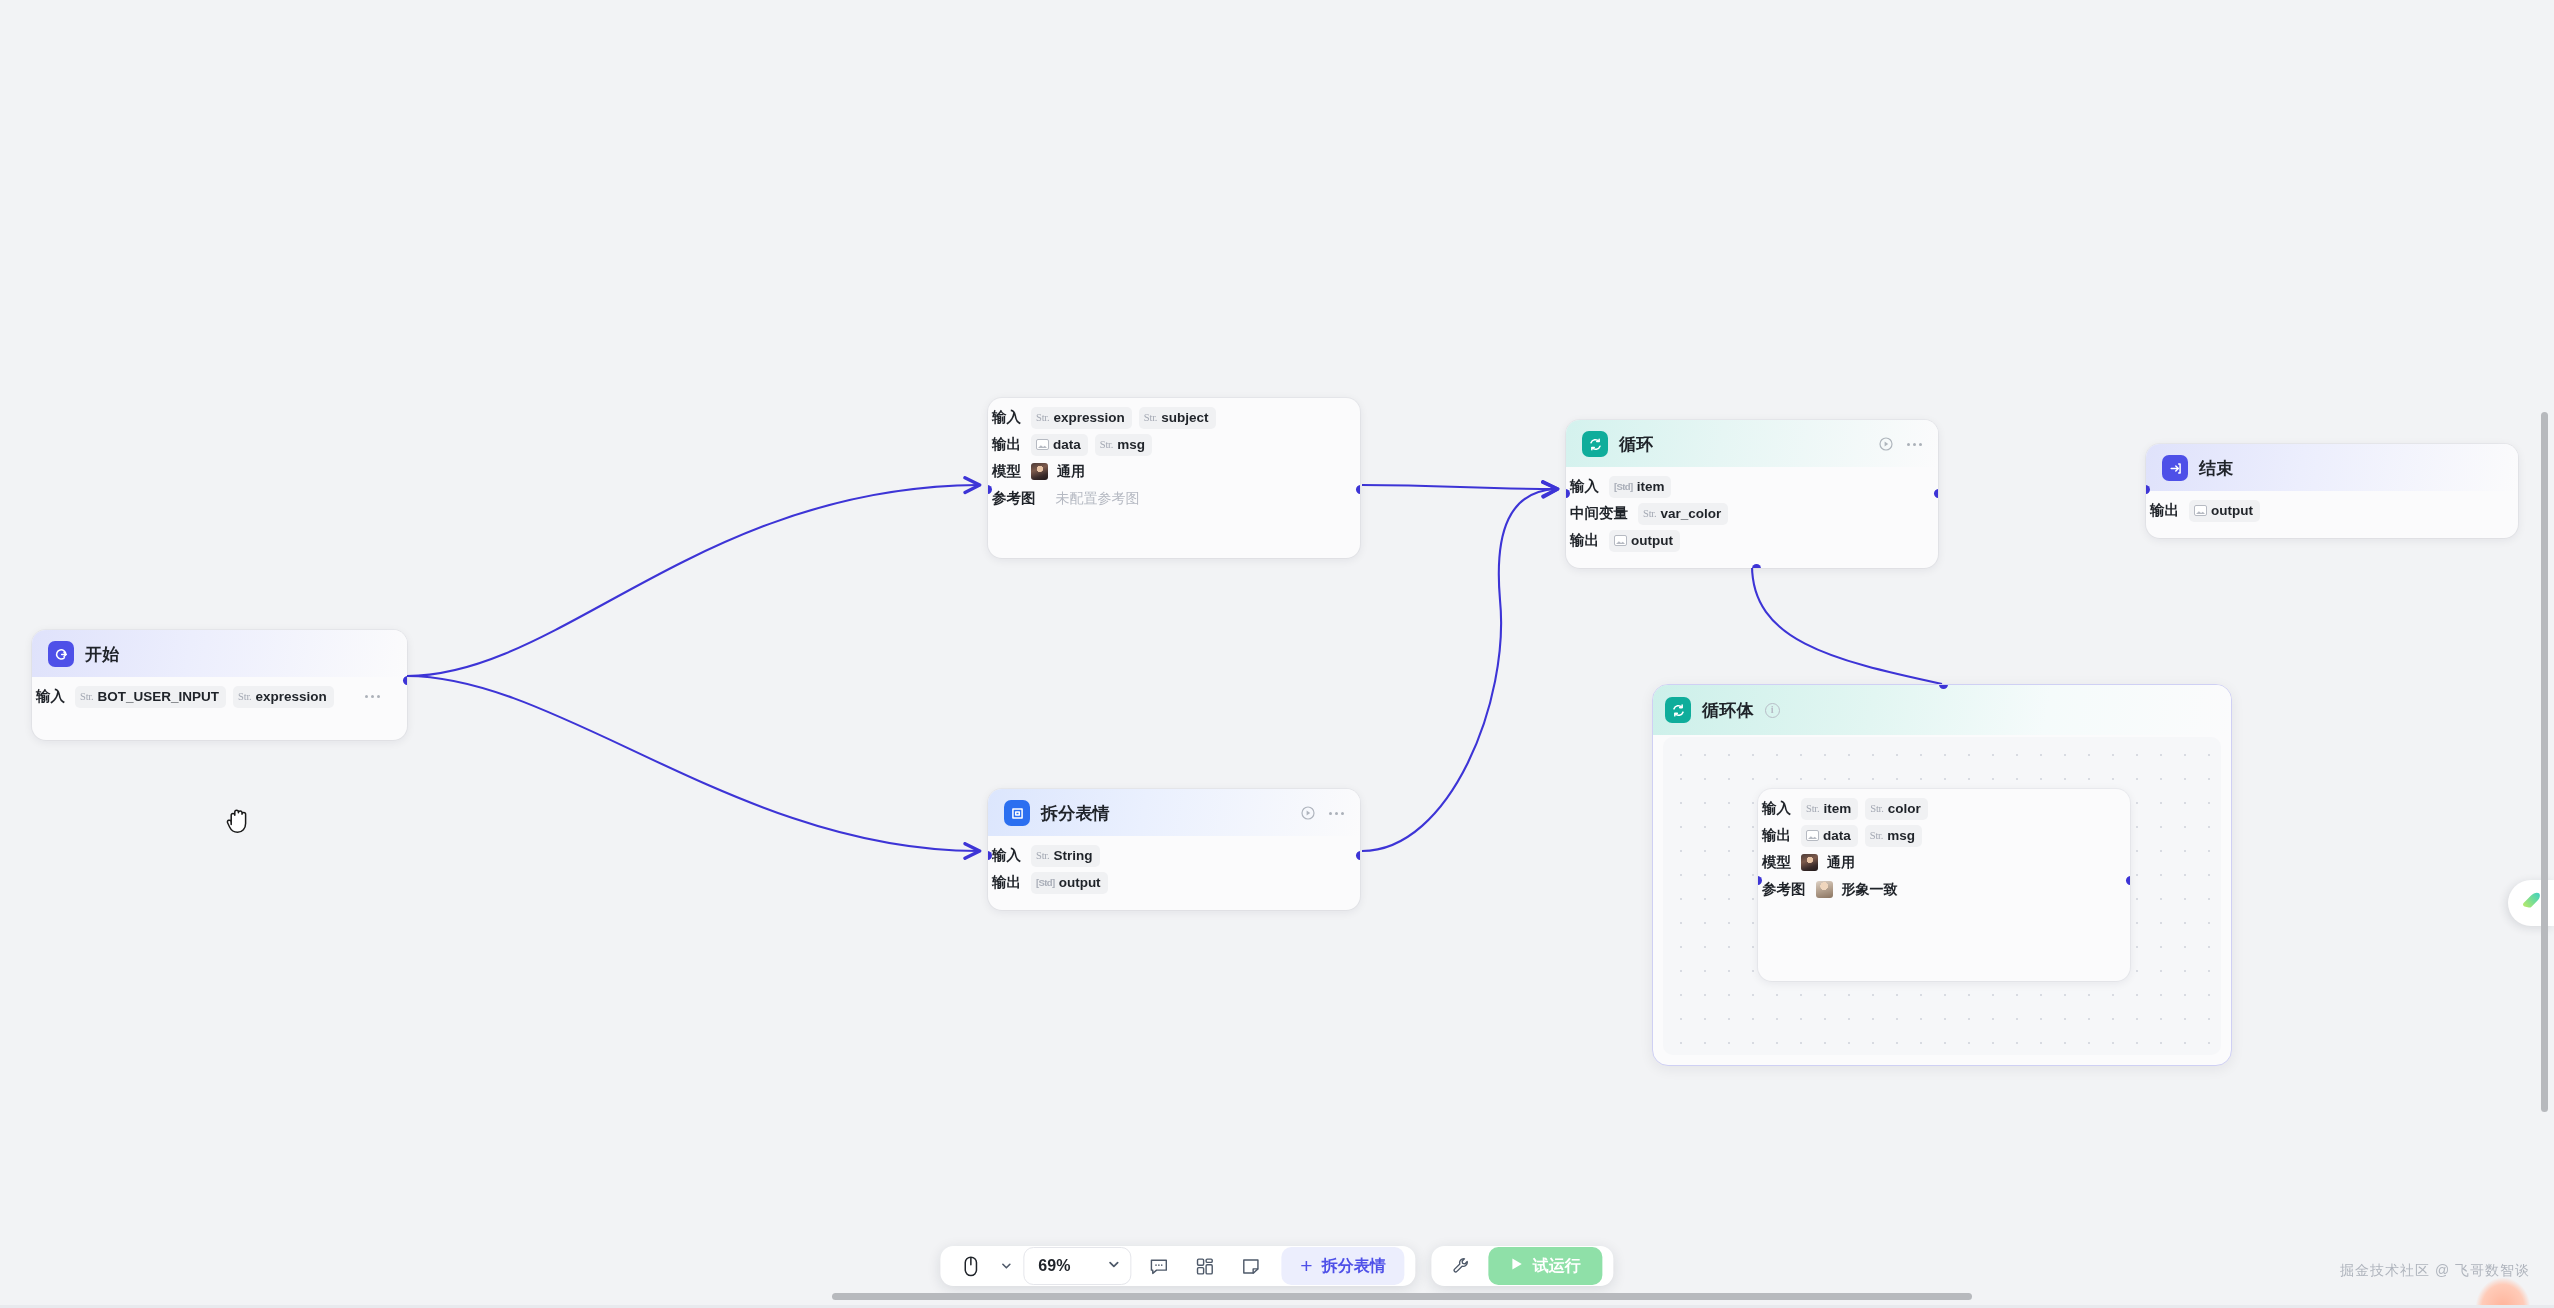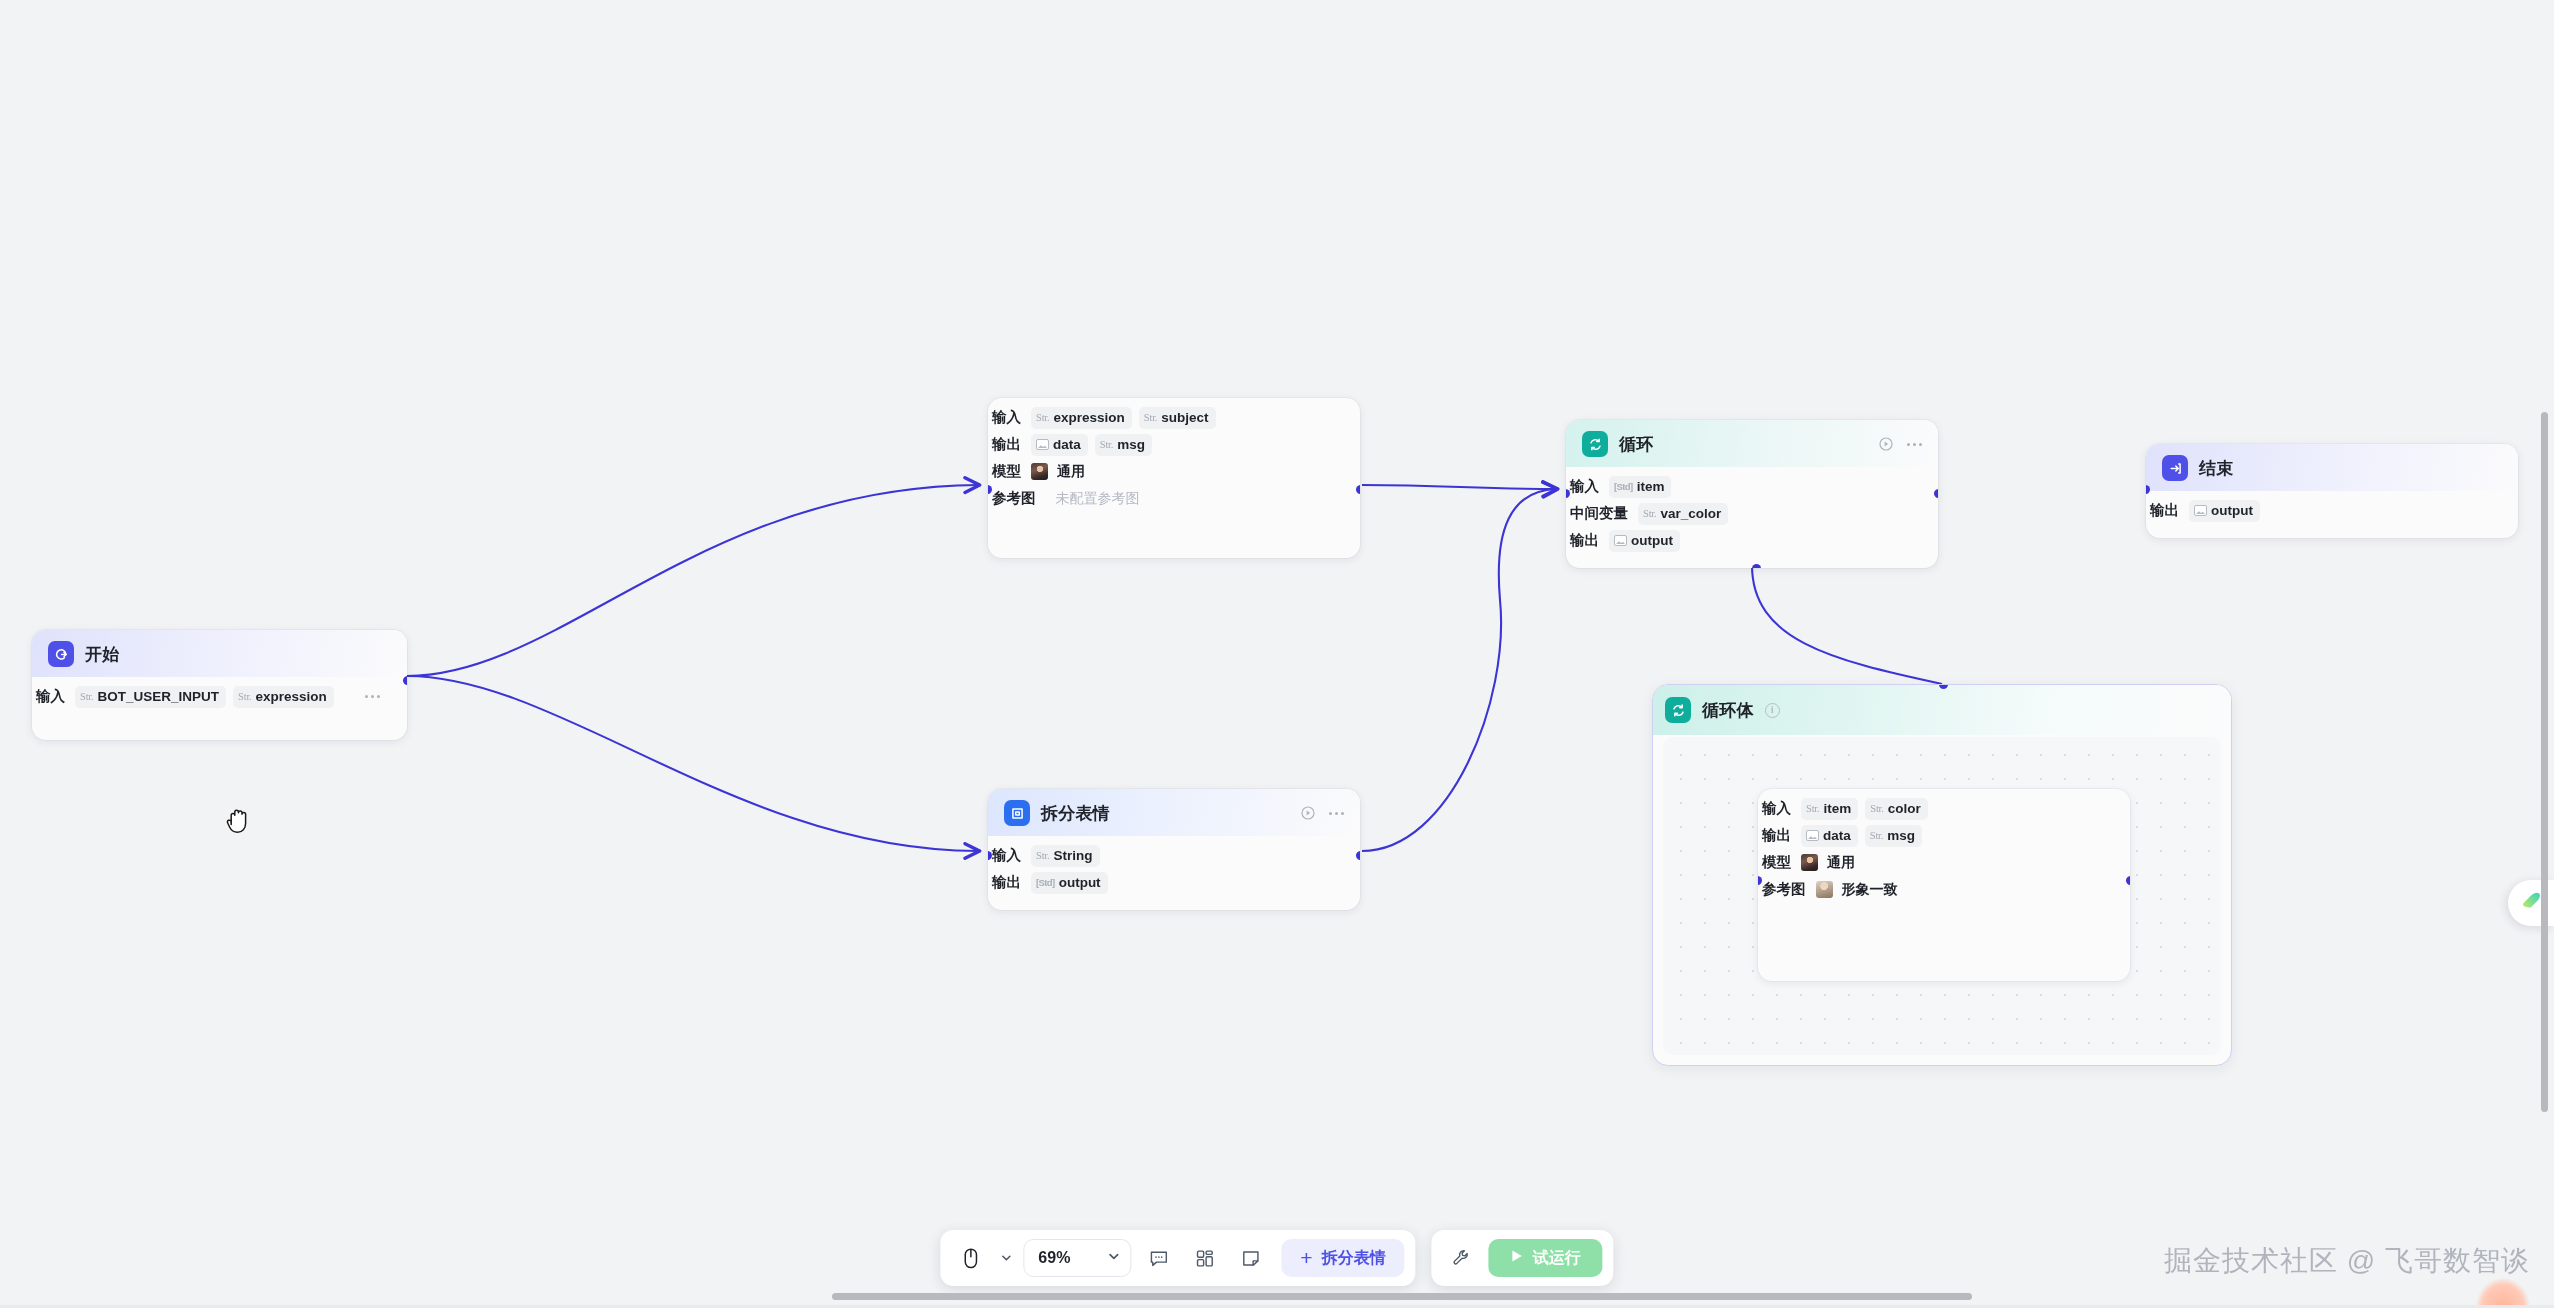--- a/index.html
+++ b/index.html
@@ -120,21 +120,21 @@
     font-family: "Liberation Serif", serif;
   }
 
   
   .toolbar {
     position: absolute; display: flex; align-items: center; gap: 16px;
     left: 50%; transform: translateX(-50%); bottom: 22px;
   }
   .tb-group {
     display: flex; align-items: center; gap: 8px;
-    background: #ffffff; border-radius: 13px; padding: 9px 11px;
+    background: #ffffff; border-radius: 13px; padding: 1px 11px;
     box-shadow: 0 3px 14px rgba(28,31,48,.12);
   }
   .tb-item {
     display: flex; align-items: center; justify-content: center;
     height: 38px; min-width: 38px; border-radius: 9px; color: #4e5969;
   }
   .zoom-pill {
     display: flex; align-items: center; justify-content: space-between;
     height: 38px; width: 108px; border: 1px solid #e5e6eb; border-radius: 10px;
     padding: 0 10px 0 14px; gap: 6px;
@@ -154,21 +154,21 @@
 
   
   .cursor-hand { position: absolute; width: 26px; height: 30px; }
   .float-btn {
     position: absolute; width: 46px; height: 46px; border-radius: 50% 0 0 50%;
     background: #ffffff; box-shadow: -2px 2px 10px rgba(28,31,48,.12);
     display: flex; align-items: center; justify-content: center;
   }
   .watermark {
     position: absolute; right: 24px; bottom: 28px;
-    font-size: 28px; color: #9aa0ab; opacity: .75; letter-spacing: 1px;
+    font-size: 14px; color: #9aa0ab; opacity: .75; letter-spacing: 1px;
     font-family: "Liberation Sans", sans-serif; white-space: nowrap;
   }
   .blob { position: absolute; right: 24px; bottom: 0px; width: 54px; height: 30px;
           background: radial-gradient(ellipse at 50% 100%, #ffb39a 0%, #ffcbb8 55%, rgba(255,203,184,0) 72%); }
   .vscroll { position: absolute; right: 6px; width: 7px; border-radius: 4px; background: #b7b9bd; }
   .hscroll { position: absolute; bottom: 8px; height: 7px; border-radius: 4px; background: #b7b9bd; }
   .bottom-edge { position: absolute; left: 0; right: 0; bottom: 0; height: 3px; background: #e8eaee; }
 </style>
 </head>
 <body>

